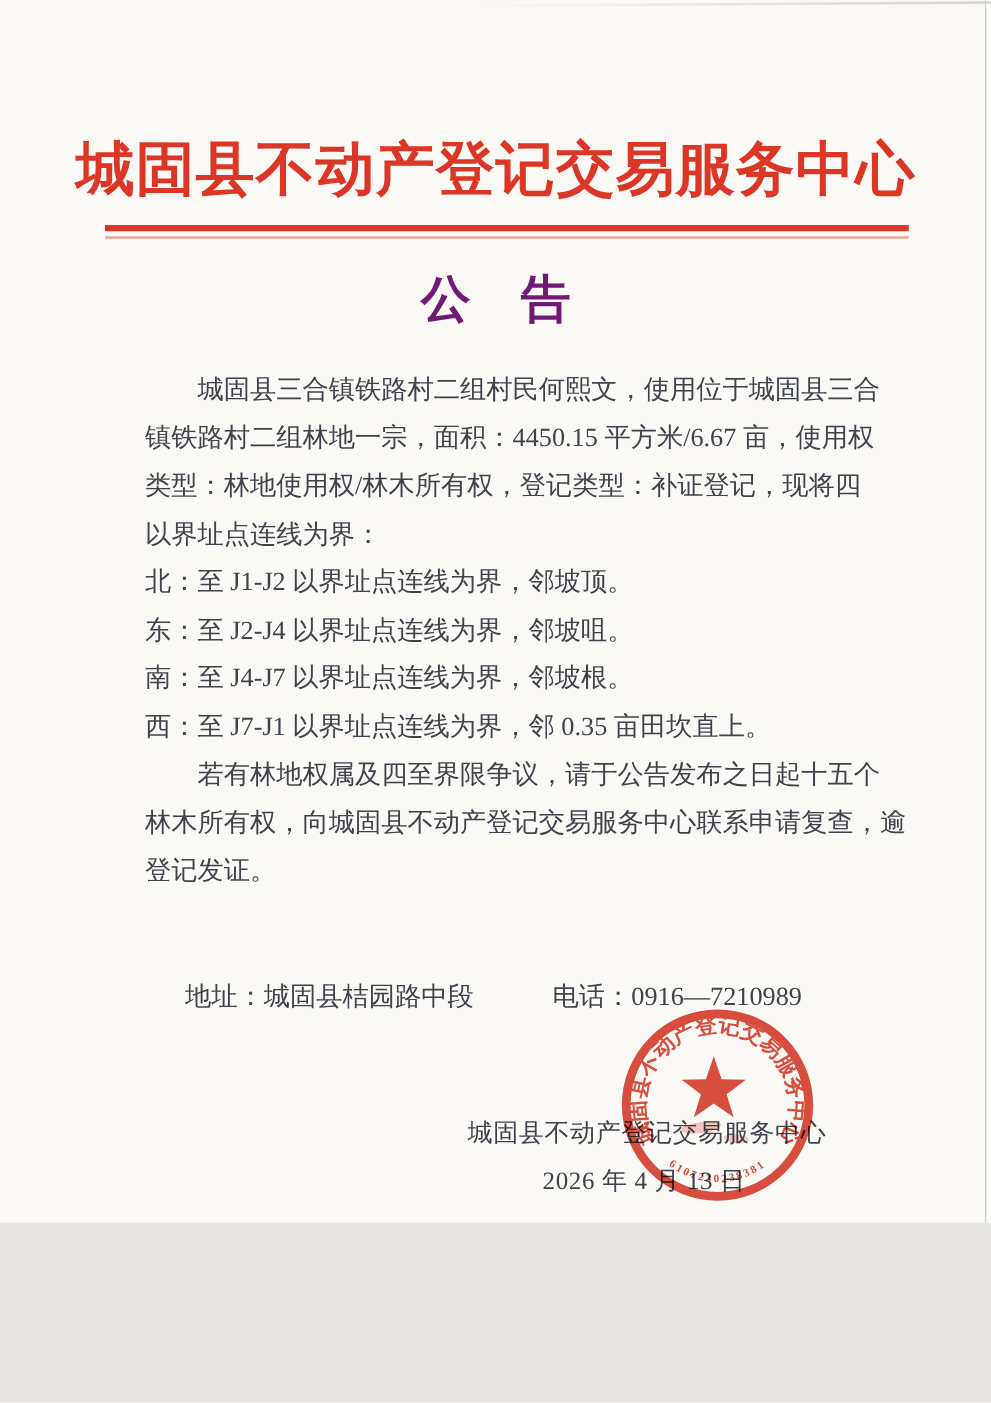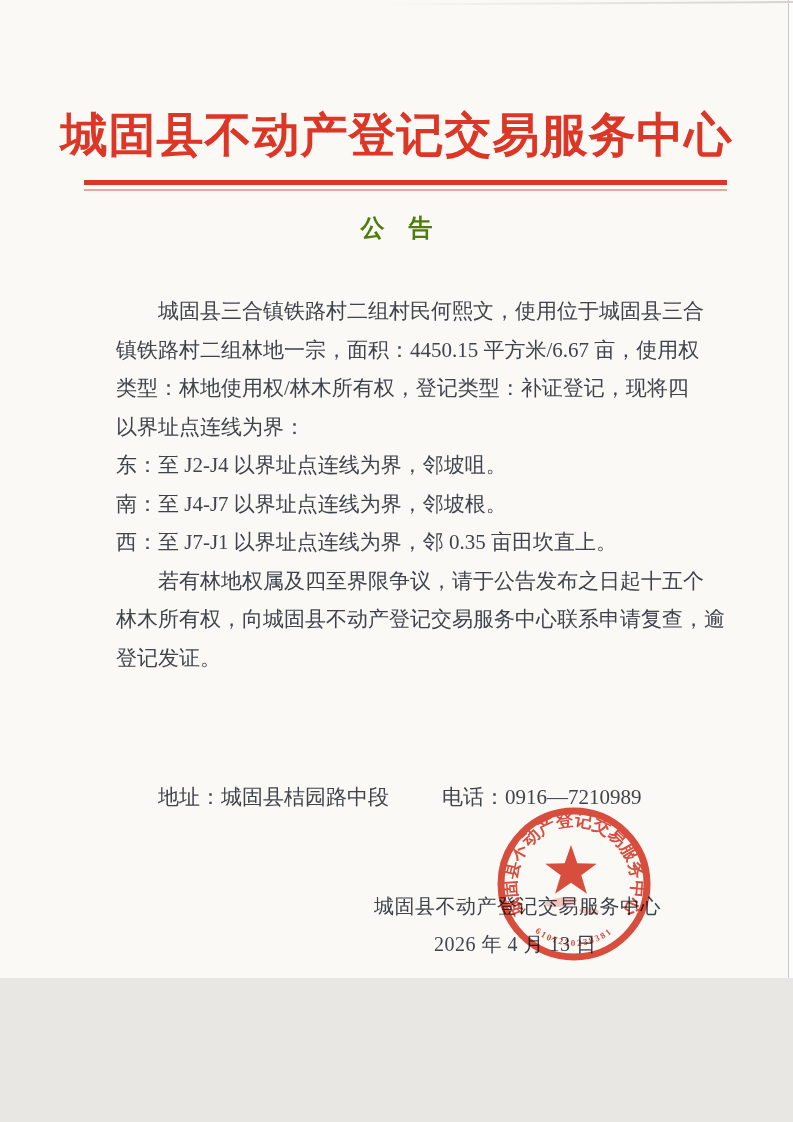--- a/index.html
+++ b/index.html
@@ -38,39 +38,39 @@
     color: #dc3626;
     letter-spacing: 1px;
     font-family: "Liberation Serif", "DejaVu Serif", serif;
   }
   .rule { position: absolute; left: 84px; width: 643px; }
   .rule-top-thick   { top: 180px; height: 5px; background: #dc3626; }
   .rule-top-thin    { top: 189px; height: 2px; background: #eda49a; }
   .notice-title {
     position: absolute; top: 212px; left: 0; width: 100%;
     text-align: center;
-    font-size: 24px; font-weight: 600;
-    color: #4d7c0f;
+    font-size: 40px; font-weight: 600;
+    color: #701a75;
   }
   .body-block {
     position: absolute; left: 116px; top: 292px; width: 576px;
     font-size: 21px;
     color: #3e434c;
   }
   .body-line {
     height: 38.5px; line-height: 38.5px;
     white-space: nowrap;
   }
   .indent { text-indent: 42px; }
   .contact-row {
     position: absolute; left: 116px; top: 784px; width: 576px;
     font-size: 21px; line-height: 26px;
     color: #3e434c;
   }
-  .contact-address { margin-left: 42px; }
+  .contact-address { margin-left: 32px; }
   .contact-phone { position: absolute; left: 326px; top: 0; }
   .signature-line {
     position: absolute; left: 374px; top: 893px;
     font-size: 20px; letter-spacing: 0.5px;
     color: #3e434c; white-space: nowrap;
   }
   .date-line {
     position: absolute; left: 434px; top: 931px;
     font-size: 20px; letter-spacing: 0.5px;
     color: #3e434c; white-space: nowrap;
@@ -103,20 +103,21 @@
   <div class="rule rule-top-thin"></div>
 
   <div class="notice-title">公　告</div>
 
   <div class="body-block">
     <div class="body-line indent">城固县三合镇铁路村二组村民何熙文，使用位于城固县三合</div>
     <div class="body-line">镇铁路村二组林地一宗，面积：4450.15 平方米/6.67 亩，使用权</div>
     <div class="body-line">类型：林地使用权/林木所有权，登记类型：补证登记，现将四</div>
     <div class="body-line">以界址点连线为界：</div>
 
+    <div class="body-line">北：至 J1-J2 以界址点连线为界，邻坡顶。</div>
     <div class="body-line">东：至 J2-J4 以界址点连线为界，邻坡咀。</div>
     <div class="body-line">南：至 J4-J7 以界址点连线为界，邻坡根。</div>
     <div class="body-line">西：至 J7-J1 以界址点连线为界，邻 0.35 亩田坎直上。</div>
 
     <div class="body-line indent">若有林地权属及四至界限争议，请于公告发布之日起十五个</div>
     <div class="body-line">林木所有权，向城固县不动产登记交易服务中心联系申请复查，逾</div>
     <div class="body-line">登记发证。</div>
   </div>
 
   <div class="contact-row">

